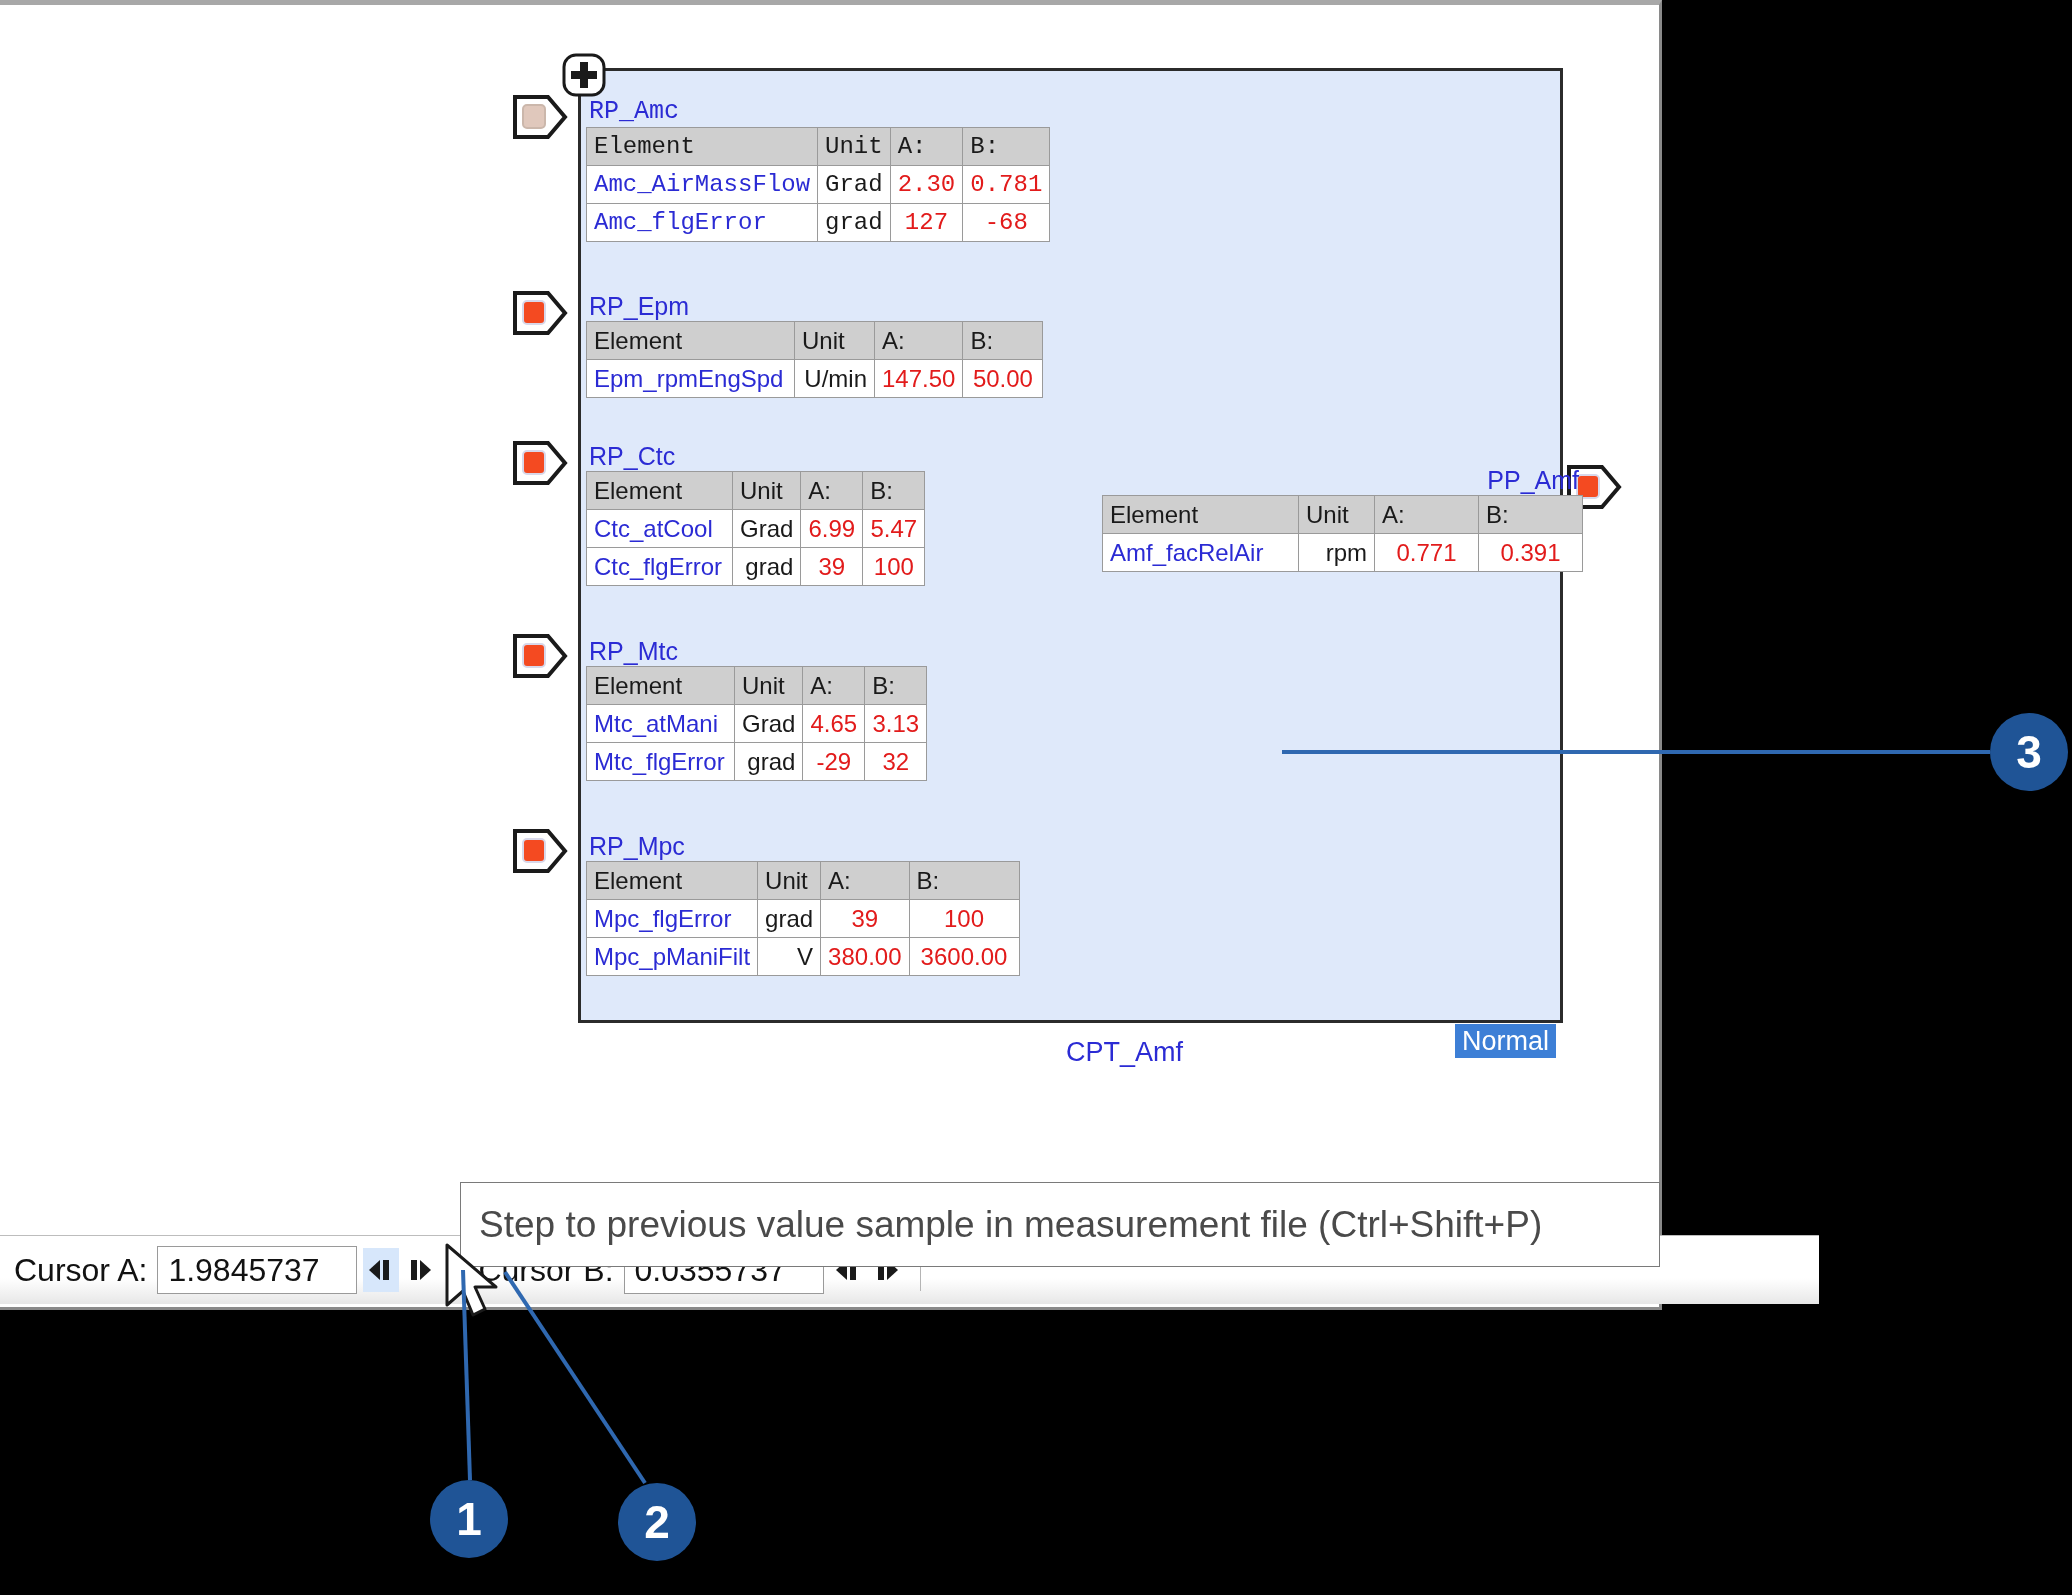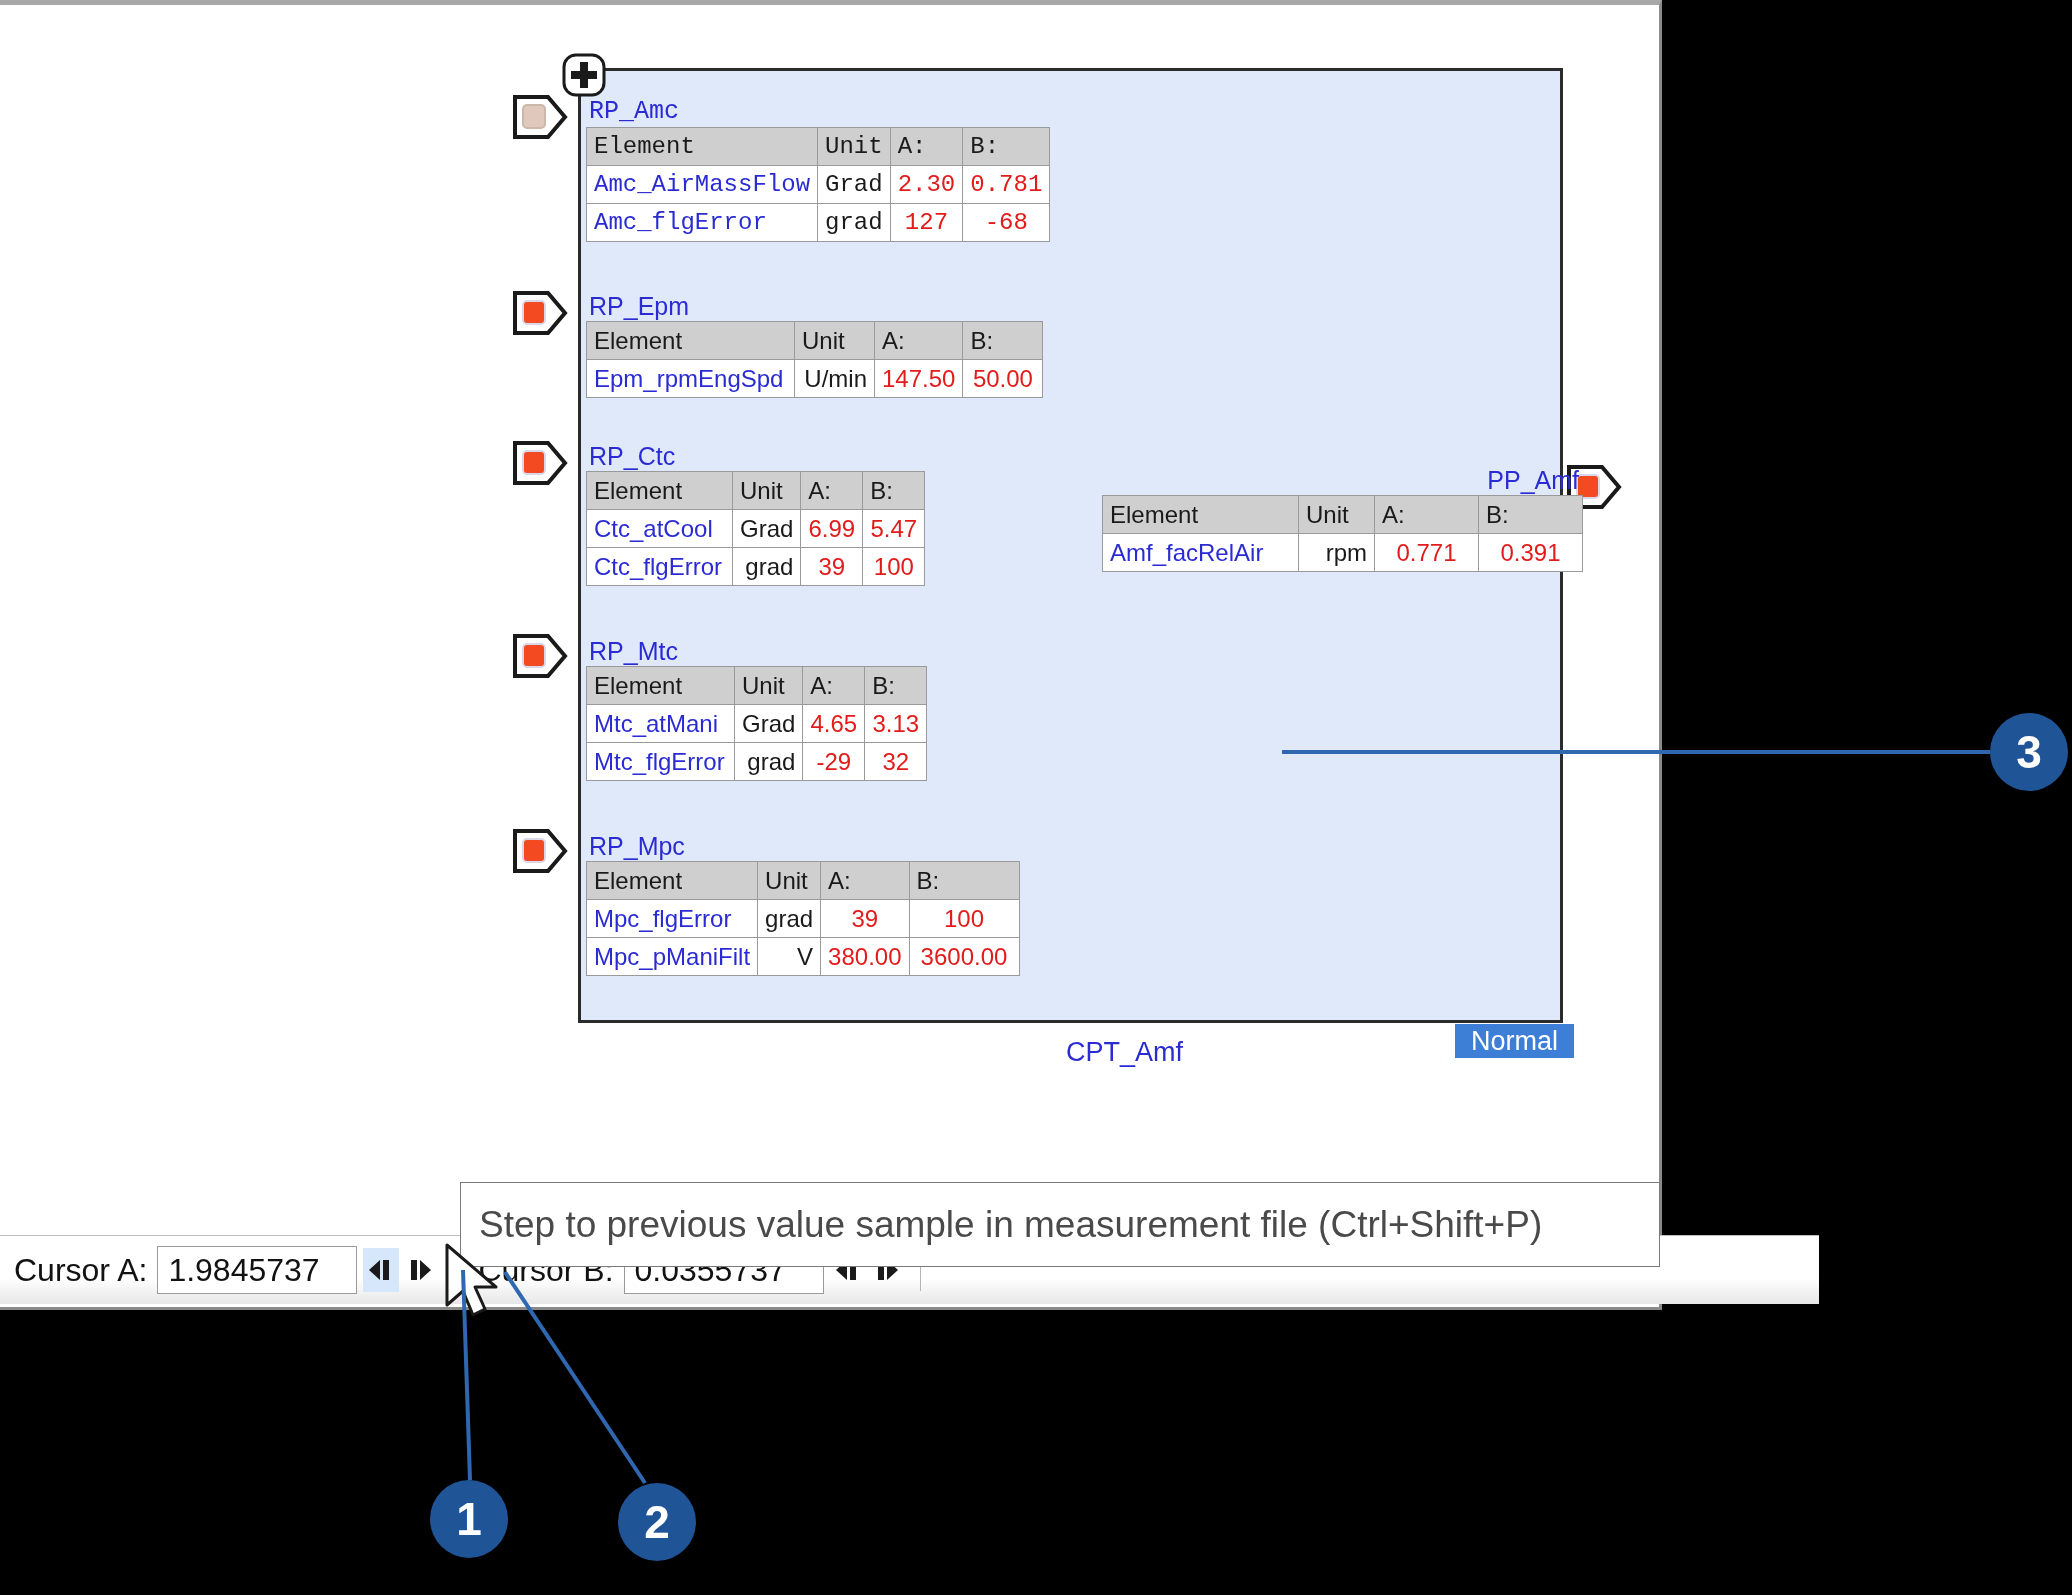--- a/index.html
+++ b/index.html
@@ -104,21 +104,21 @@
     font-size: 27px;
   }
   #normal-badge {
     position: absolute;
     left: 1455px;
     top: 1019px;
     background: #3d7fd6;
     color: #ffffff;
     font-size: 27px;
     line-height: 34px;
-    padding: 0 16px;
+    padding: 0 7px;
   }
 
   
   #expand-handle {
     position: absolute;
     left: 562px;
     top: 48px;
     width: 44px;
     height: 44px;
   }

